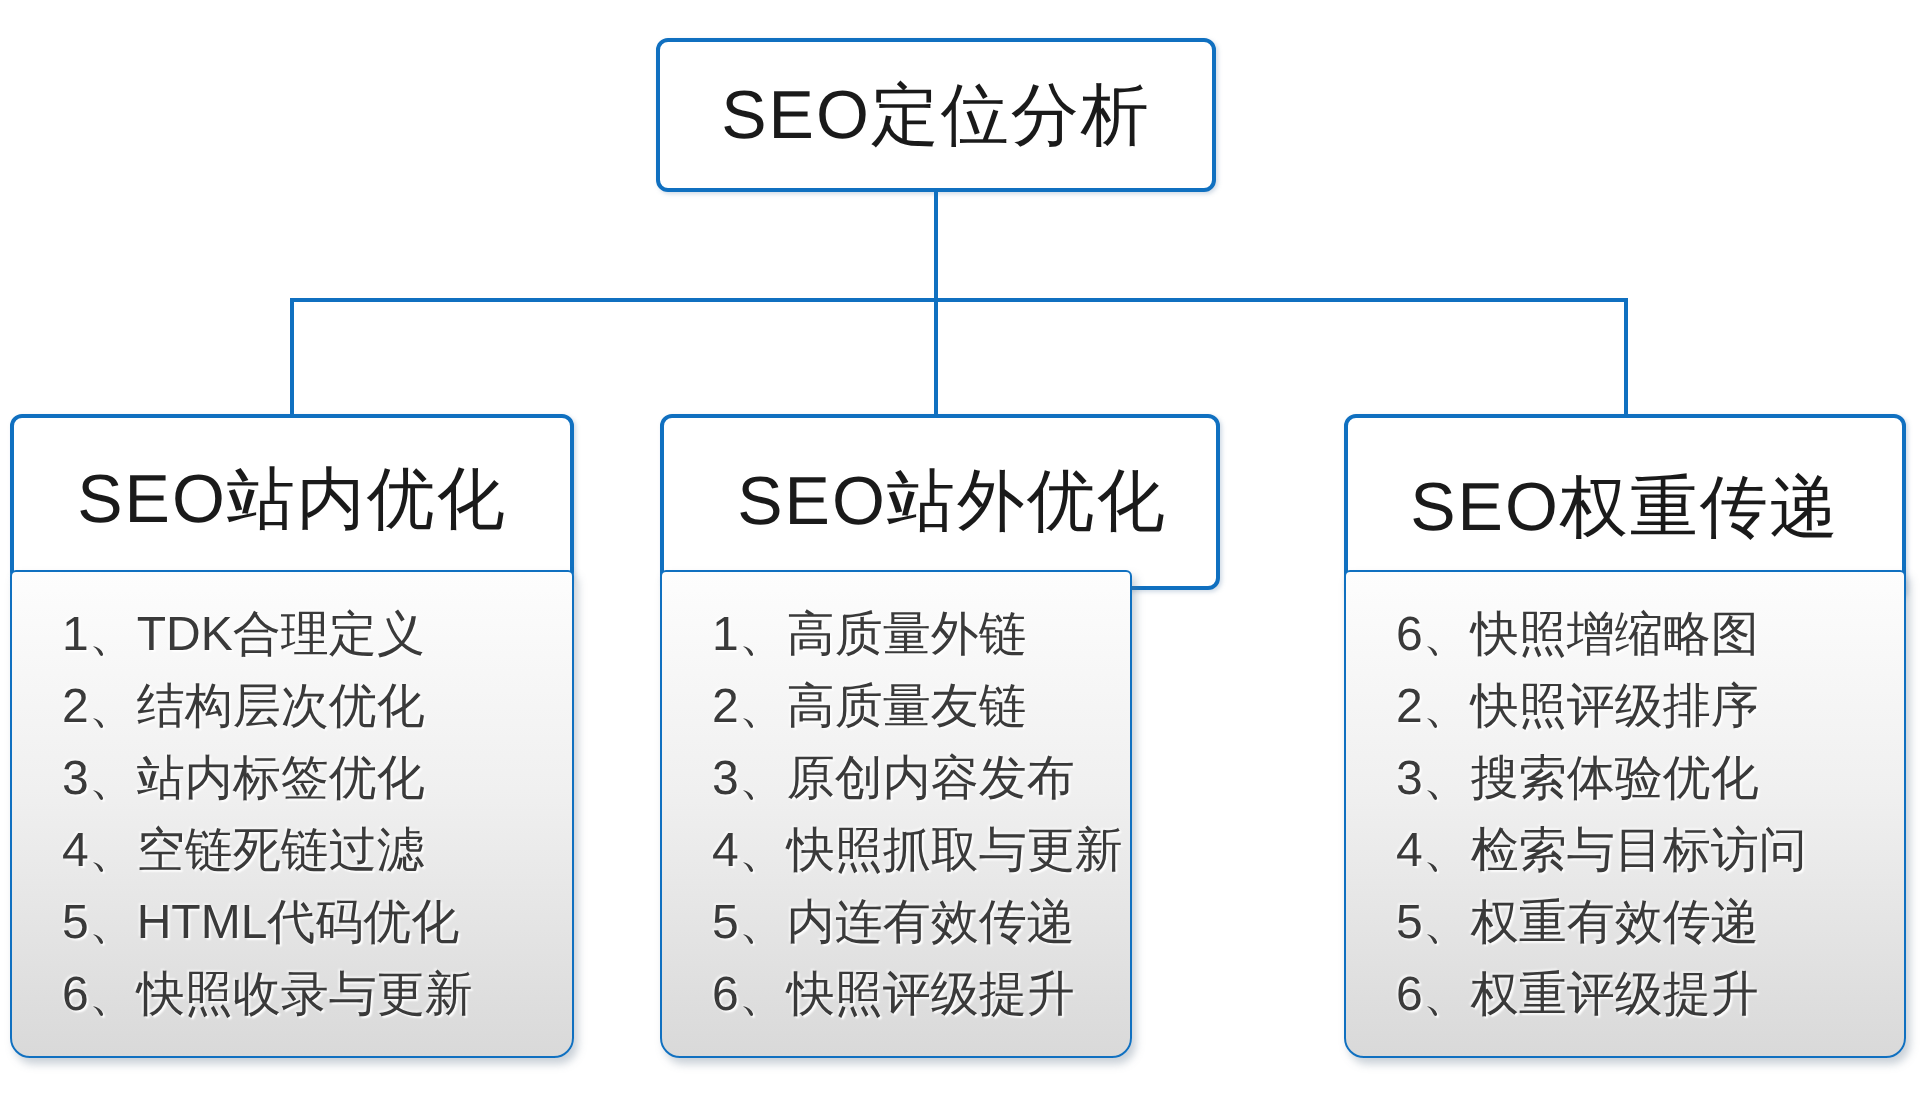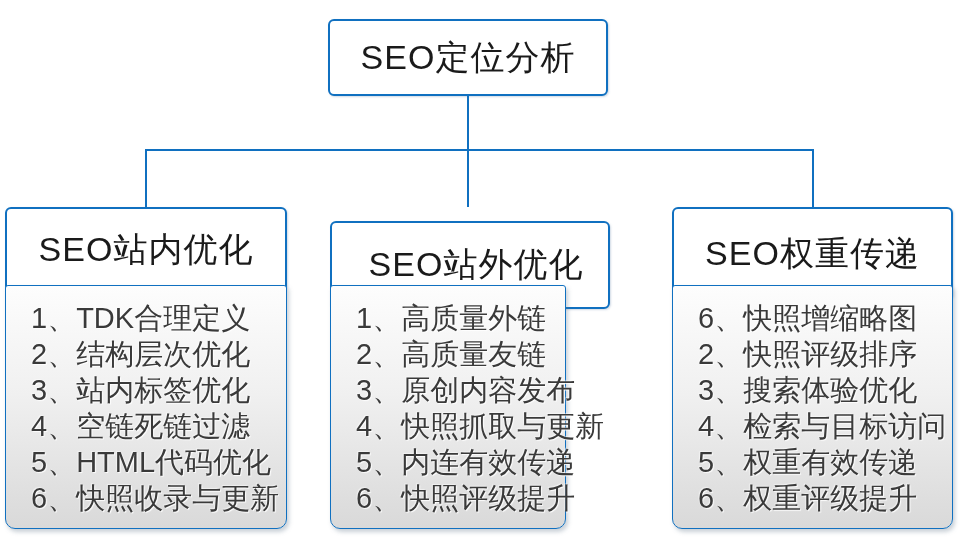--- a/index.html
+++ b/index.html
@@ -24,21 +24,21 @@
     box-shadow: 1px 1px 2px rgba(120,150,180,0.35);
   }
   .node-label {
     font-size: 34px;
     color: #1a1a1a;
     letter-spacing: 1px;
     white-space: nowrap;
   }
   .root-node { left: 328px; top: 19px; width: 280px; height: 77px; align-items: center; }
   .hdr-1 { left: 5px;   top: 207px; width: 282px; height: 85px; }
-  .hdr-2 { left: 330px; top: 221px; width: 280px; height: 88px; padding-left: 12px; }
+  .hdr-2 { left: 330px; top: 207px; width: 280px; height: 88px; padding-left: 12px; }
   .hdr-3 { left: 672px; top: 207px; width: 281px; height: 93px; }
   
   .line {
     position: absolute;
     background: #1070C0;
   }
   .v-root   { left: 467px; top: 96px;    width: 2px;   height: 54px; }
   .h-rail   { left: 145px; top: 149px;   width: 669px; height: 2px; }
   .v-drop-1 { left: 145px; top: 150px;   width: 2px;   height: 57px; }
   .v-drop-2 { left: 467px; top: 150px;   width: 2px;   height: 57px; }
@@ -51,21 +51,21 @@
     background: linear-gradient(180deg, #FDFDFD 0%, #F0F0F0 45%, #D9D9D9 100%);
     border: 1.5px solid #1070C0;
     border-radius: 3px 3px 10px 10px;
     box-shadow: 2px 3px 4px rgba(100,120,140,0.35);
     padding: 14px 10px 0 25px;
   }
   .panel-1 { left: 5px;   width: 282px; }
   .panel-2 { left: 330px; width: 236px; }
   .panel-3 { left: 672px; width: 281px; }
   .panel .item {
-    font-size: 29px;
+    font-size: 24px;
     line-height: 36px;
     color: #3A3A3A;
     white-space: nowrap;
     text-shadow: 1px 1px 1px rgba(255,255,255,0.95), -1px -1px 1px rgba(255,255,255,0.55);
   }
 </style>
 </head>
 <body>
 
 <div class="canvas">

